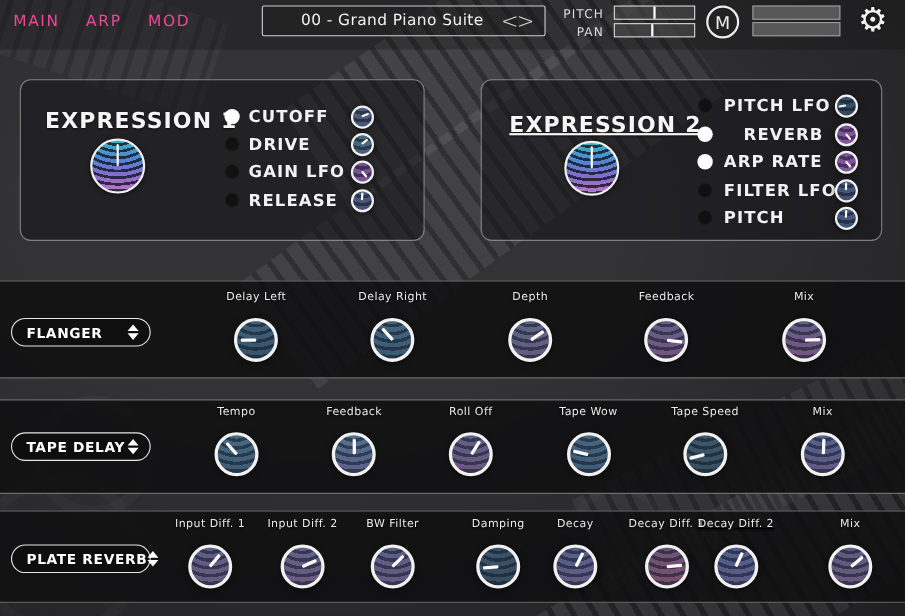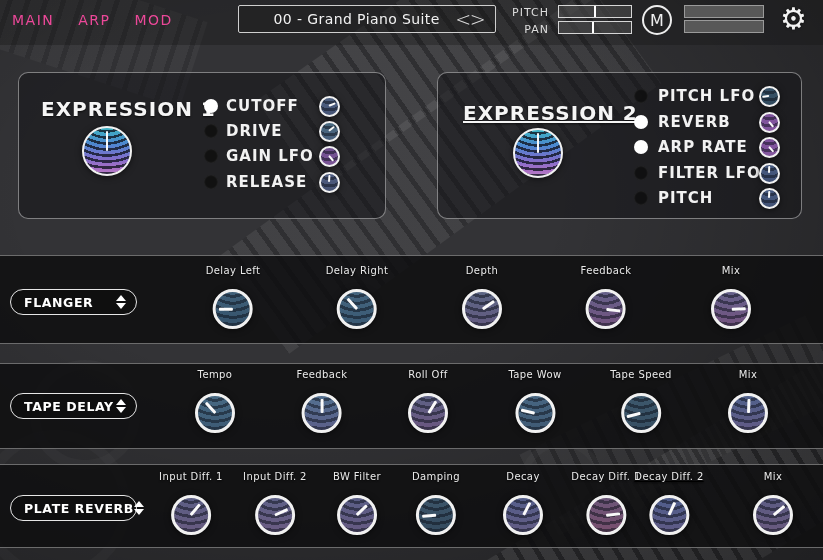--- a/index.html
+++ b/index.html
@@ -179,21 +179,21 @@
   <div class="knob big" style="left:75px;top:55px;width:50px;height:50px;">
     <div class="ptr" id="xp2-ptr" style="transform: rotate(0deg);"></div>
   </div>
   <div class="targets">
       <div class="radio" style="left: 196px; top: 16px;"></div>
       <div class="xrow-label" style="left: 220px; top: 14px;">PITCH LFO</div>
       <div class="knob small" style="left: 320.5px; top: 12.5px; width: 21px; height: 21px; --c1: #375369; --c2: #314a5e;">
         <div class="ptr" style="transform: rotate(260deg);"></div>
       </div>
       <div class="radio on" style="left: 196px; top: 42px;"></div>
-      <div class="xrow-label" style="left: 220px; top: 40px;">REVERB</div>
+      <div class="xrow-label" style="left: 238px; top: 40px;">REVERB</div>
       <div class="knob small" style="left: 320.5px; top: 38.5px; width: 21px; height: 21px; --c1: #7c519a; --c2: #85579f;">
         <div class="ptr" style="transform: rotate(140deg);"></div>
       </div>
       <div class="radio on" style="left: 196px; top: 67px;"></div>
       <div class="xrow-label" style="left: 220px; top: 65px;">ARP RATE</div>
       <div class="knob small" style="left: 320.5px; top: 63.5px; width: 21px; height: 21px; --c1: #7c519a; --c2: #85579f;">
         <div class="ptr" style="transform: rotate(138deg);"></div>
       </div>
       <div class="radio" style="left: 196px; top: 93px;"></div>
       <div class="xrow-label" style="left: 220px; top: 91px;">FILTER LFO</div>
@@ -318,21 +318,21 @@
         <div class="knob fx-knob" style="--c1: #5e6187; --c2: #6a5b82;">
           <div class="ptr" style="transform: rotate(66deg);"></div>
         </div>
       </div>
       <div class="pgroup" style="left: 357px; top: 4px;">
         <div class="plabel">BW Filter</div>
         <div class="knob fx-knob" style="--c1: #5a5e86; --c2: #665a82;">
           <div class="ptr" style="transform: rotate(46deg);"></div>
         </div>
       </div>
-      <div class="pgroup" style="left: 436px; top: 4px;">
+      <div class="pgroup" style="left: 453px; top: 4px;">
         <div class="plabel">Damping</div>
         <div class="knob fx-knob" style="--c1: #3c556a; --c2: #344a5e;">
           <div class="ptr" style="transform: rotate(266deg);"></div>
         </div>
       </div>
       <div class="pgroup" style="left: 523px; top: 4px;">
         <div class="plabel">Decay</div>
         <div class="knob fx-knob" style="--c1: #545e8a; --c2: #635c84;">
           <div class="ptr" style="transform: rotate(27deg);"></div>
         </div>

